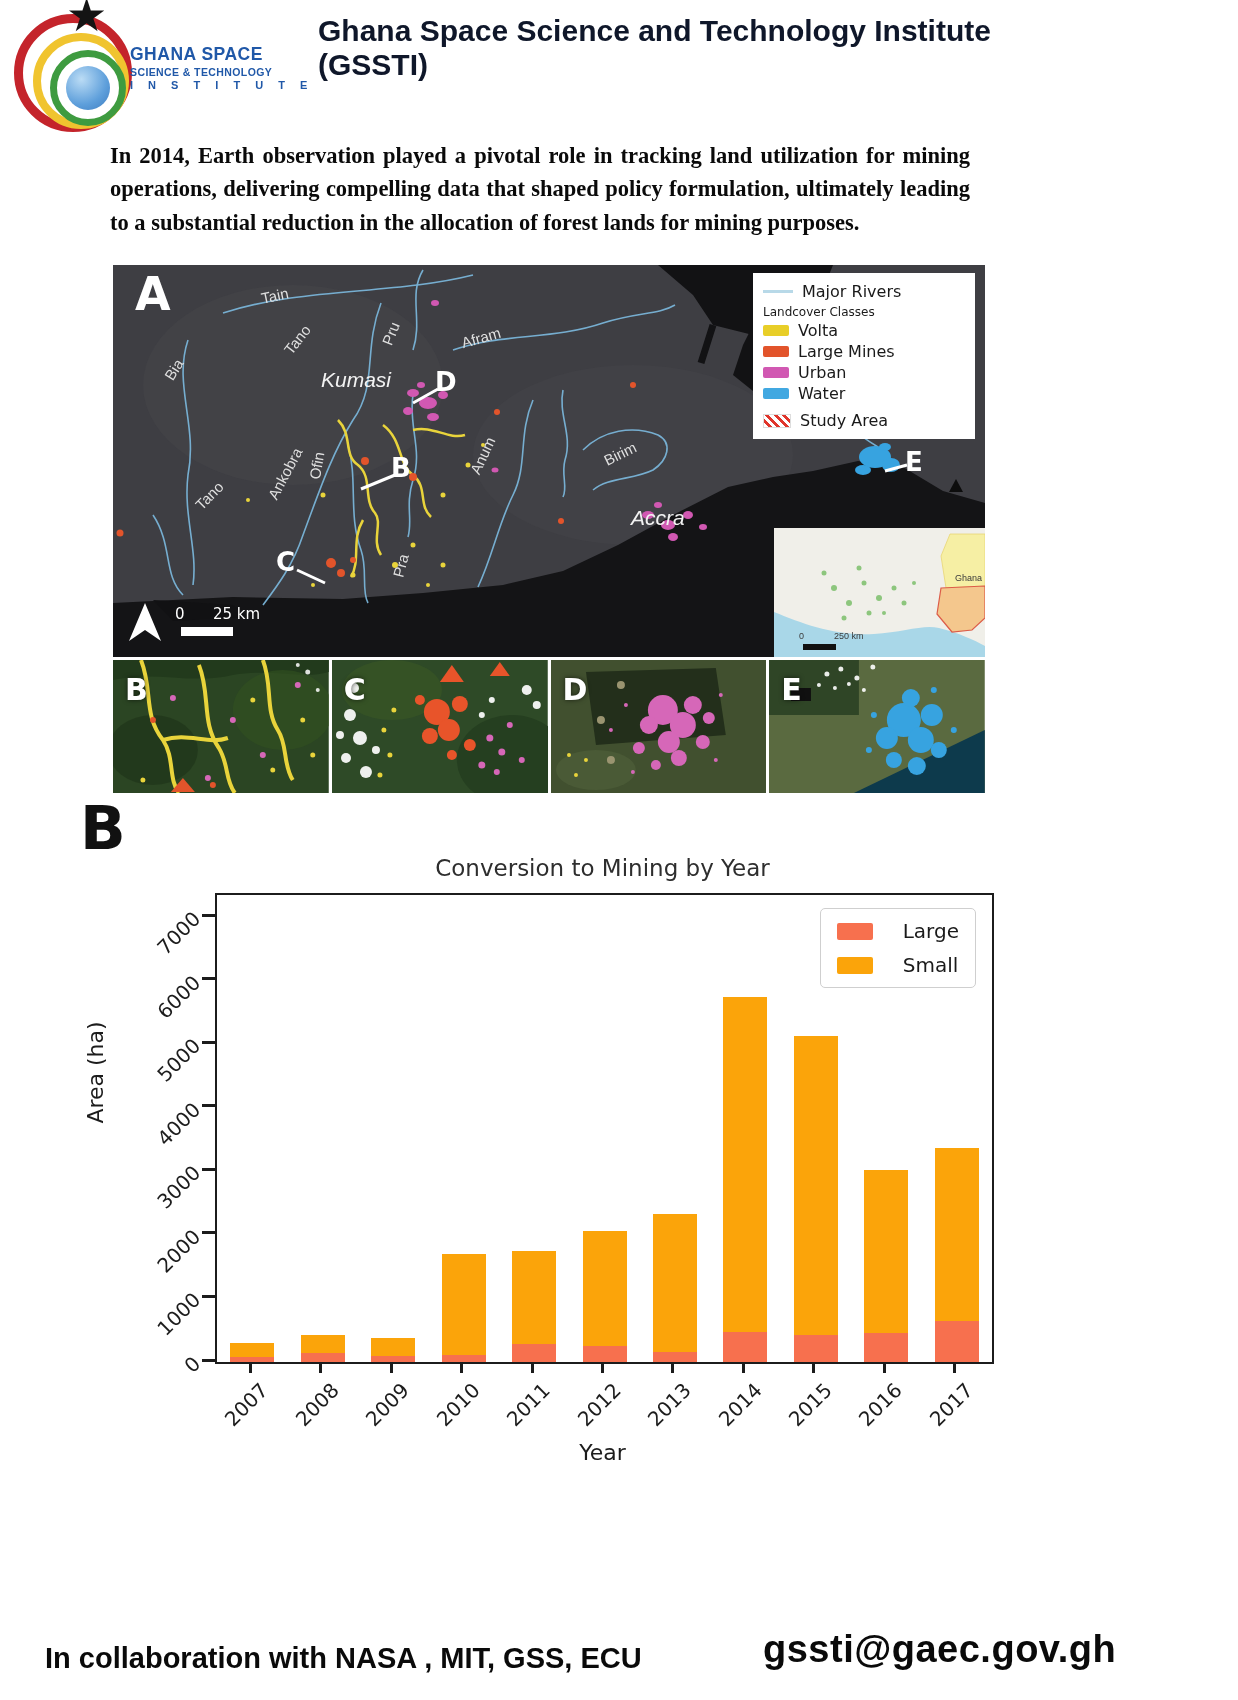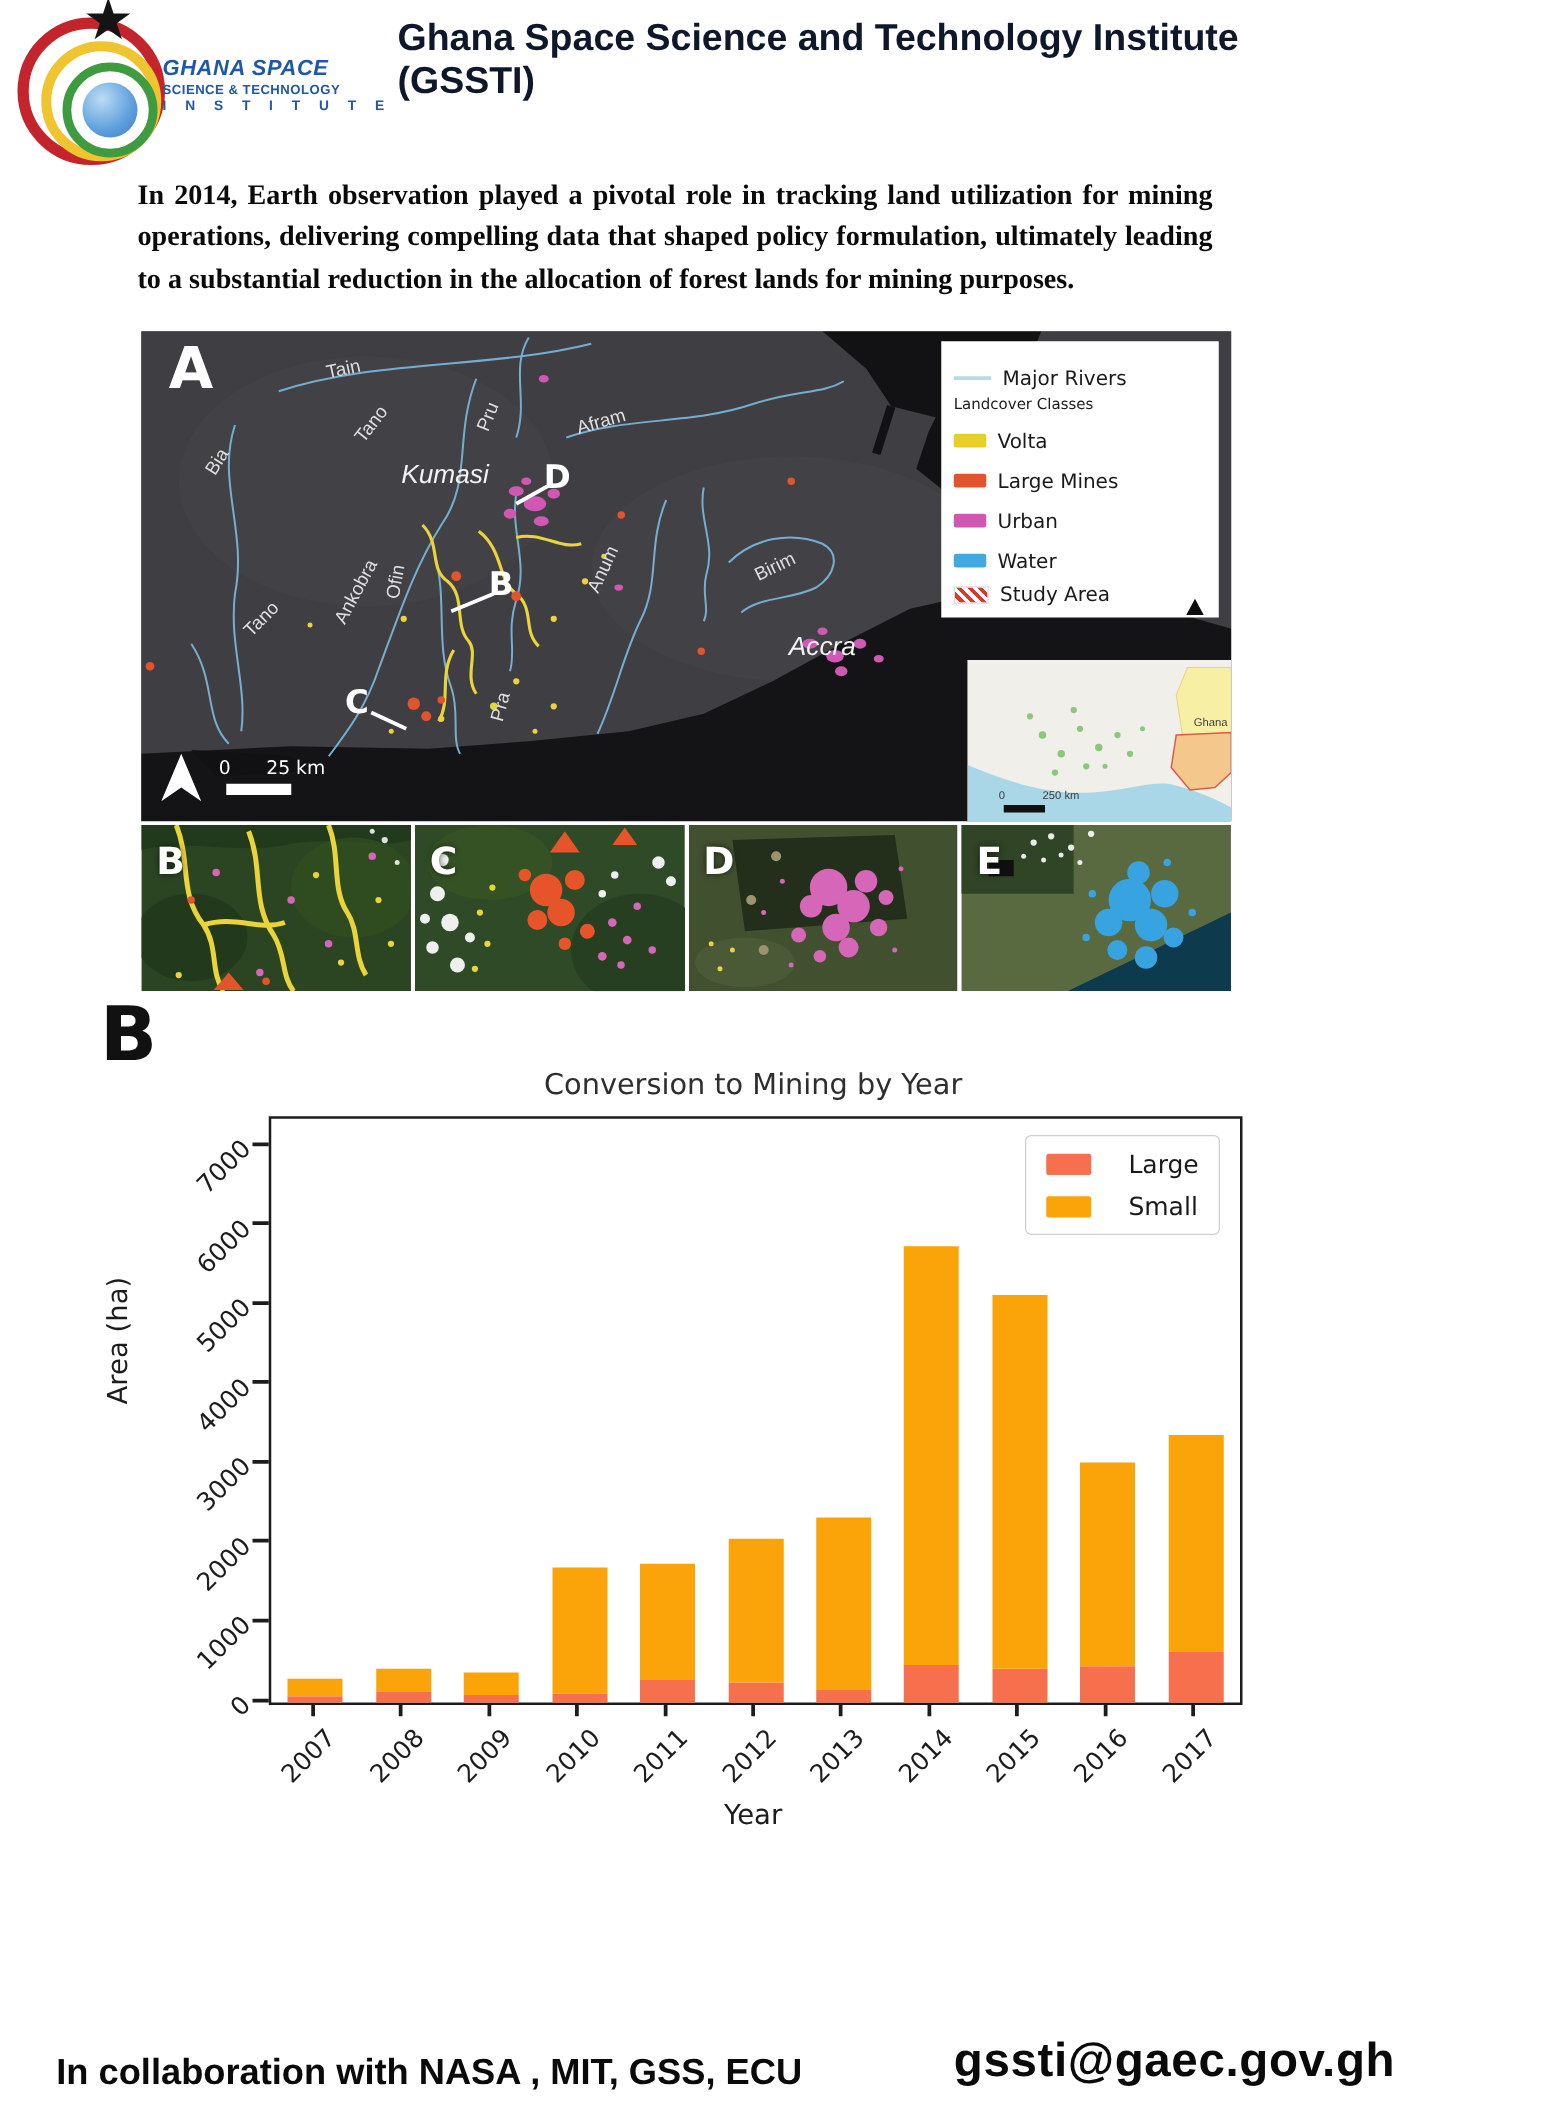--- a/index.html
+++ b/index.html
@@ -9,41 +9,41 @@
   
   #logo{position:absolute;left:8px;top:2px;width:120px;height:118px;}
   .ring{position:absolute;border-radius:50%;background:#fff;}
   .r1{left:6px;top:12px;width:100px;height:100px;border:9px solid #C4242B;}
   .r2{left:10px;top:10px;width:80px;height:80px;border:8px solid #F0C42F;}
   .r3{left:9px;top:9px;width:62px;height:62px;border:7px solid #3E9B40;}
   .ball{position:absolute;left:9px;top:9px;width:44px;height:44px;border-radius:50%;
         background:radial-gradient(circle at 35% 30%,#BBDCF5,#5E9FDB 60%,#3D7CC0);}
   #logo-star{position:absolute;left:58px;top:-14px;font-size:46px;color:#141414;}
   #logo-text{position:absolute;left:130px;top:44px;color:#2058A8;font-weight:bold;line-height:1.25;}
-  .lt1{font-size:17.5px;letter-spacing:.5px;font-style:italic;}
+  .lt1{font-size:17.5px;letter-spacing:.5px;}
   .lt2{font-size:10.5px;letter-spacing:.4px;}
   .lt3{font-size:11px;letter-spacing:6px;}
   #page-title{position:absolute;left:318px;top:14px;width:730px;font-size:30px;font-weight:bold;color:#0f172a;}
 
   
   #intro{position:absolute;left:110px;top:116px;width:860px;font-family:"Liberation Serif",serif;
          font-weight:bold;font-size:22.5px;line-height:1.5;text-align:justify;}
 
   
   #figure-a{position:absolute;left:113px;top:265px;width:872px;}
   #map-a{position:relative;width:872px;height:392px;background:#3E3E43;overflow:hidden;}
   #map-a svg.base{position:absolute;left:0;top:0;}
   .lbl-a{position:absolute;left:22px;top:2px;font:bold 46px "DejaVu Sans",sans-serif;color:#fff;}
   .rvl{position:absolute;font-size:15px;color:#DFDFDF;white-space:nowrap;}
   .city{position:absolute;font-style:italic;font-size:21px;color:#F2F2F2;white-space:nowrap;}
   .mk{position:absolute;font:bold 26px "DejaVu Sans",sans-serif;color:#fff;}
   
   #legend{position:absolute;left:640px;top:8px;width:222px;background:#fff;padding:7px 10px 9px;
           font-family:"DejaVu Sans",sans-serif;color:#1a1a1a;box-sizing:border-box;}
-  .lg-row{display:flex;align-items:center;gap:9px;margin-top:13px;}
+  .lg-row{display:flex;align-items:center;gap:9px;margin-top:2px;}
   .lg-line{width:30px;height:3px;background:#B8D9E8;}
   .lg-title{font-size:12px;margin-top:4px;}
   .lg-sw{width:26px;height:11px;border-radius:2px;}
   .lg-txt{font-size:16px;}
   .hatch{width:26px;height:12px;background:repeating-linear-gradient(45deg,#fff,#fff 3px,#E0352B 3px,#E0352B 6px);border:1px solid #ddd;}
   .lg-study{margin-top:8px;}
   
   #north{position:absolute;left:16px;top:338px;}
   .sc{position:absolute;font-size:15px;color:#fff;font-family:"DejaVu Sans",sans-serif;}
   #scale-bar{position:absolute;left:68px;top:362px;width:52px;height:9px;background:#fff;}

